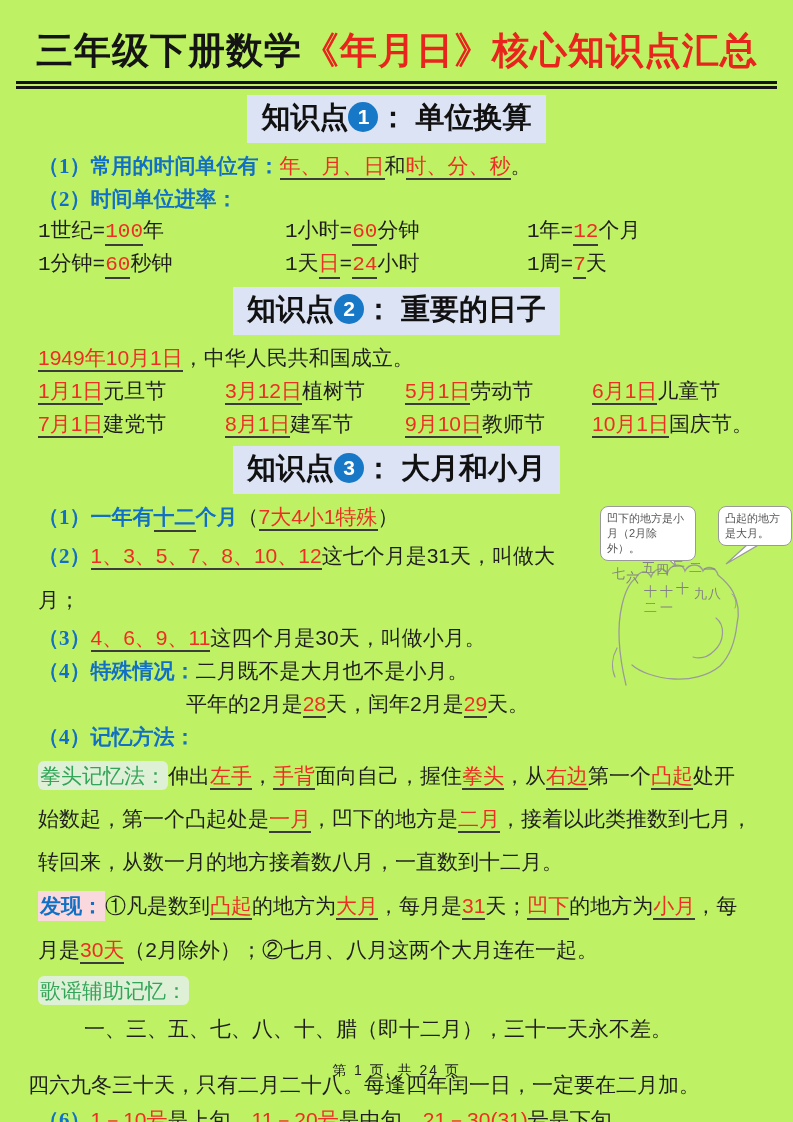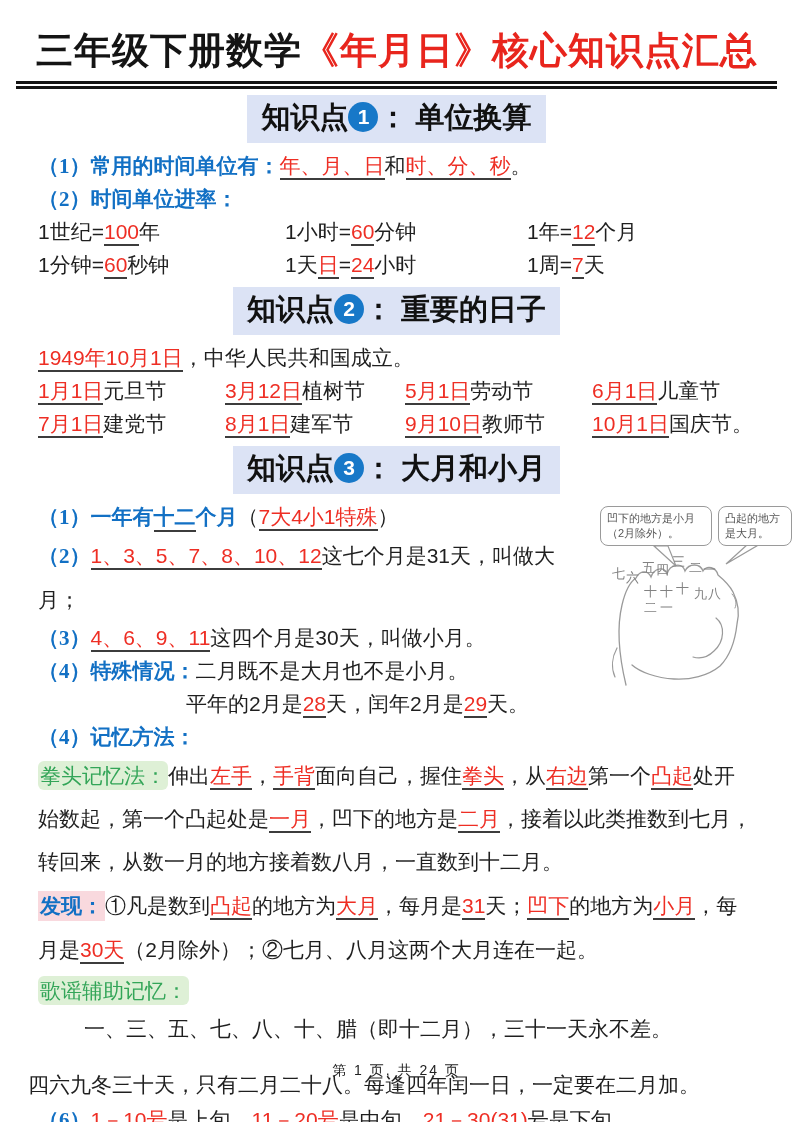--- a/index.html
+++ b/index.html
@@ -1,19 +1,19 @@
 <!DOCTYPE html>
 <html><head>
 <meta charset="utf-8">
 <style>
   * { margin:0; padding:0; box-sizing:border-box; }
   html,body { background:#e9e9e9; }
   .page {
     position:relative; width:793px; height:1122px; margin:0 auto;
-    background:#ffffff; overflow:hidden;
+    background:#bef264; overflow:hidden;
     font-family:"Liberation Sans", sans-serif; color:#1f1f1f;
   }
   .title { padding:26px 36px 0; font-size:37px; font-weight:700; letter-spacing:1px; white-space:nowrap; }
   .title .black { color:#141414; }
   .title .red   { color:#e8251d; }
   .title-rule { margin:5px 16px 0; height:8px; border-top:3px solid #141414; border-bottom:3px solid #141414; }
 
   .khead { text-align:center; margin-top:6px; }
   .khead .box { display:inline-block; background:#dce3f5; padding:3px 14px 5px; font-size:29px; font-weight:700; color:#111; }
   .badge { display:inline-block; width:30px; height:30px; border-radius:50%; background:#1778c8; color:#fff;
@@ -26,27 +26,27 @@
   .indent-sm { padding-left:84px; }
   .indent-xs { padding-left:28px;margin-top:24px; }
 
   .blue { color:#1270c4; font-weight:700;font-family:Liberation Serif, serif; }
   .red  { color:#ee2e24; }
   .green{ color:#33a558; }
   .u    { border-bottom:2px solid #3c3c3c; padding-bottom:1px; }
   .hl-green { background:#def0d6; padding:3px 2px;border-radius:6px; }
   .hl-pink  { background:#f9d9de; padding:3px 2px; }
 
-  .units { display:grid; grid-template-columns:247px 242px 1fr; padding:0 38px; font-size:21px; line-height:33px; }
+  .units { display:grid; grid-template-columns:247px 242px 1fr; padding:0 38px; font-size:21px; line-height:33px;font-family:Liberation Mono, monospace; }
   .fests { display:grid; grid-template-columns:187px 180px 187px 1fr; padding:0 38px; font-size:21px; line-height:33px; }
 
   .diagram { position:absolute; left:596px; top:500px; width:196px; height:190px; }
   .bubble { position:absolute; border:1.5px solid #9a9a9a; border-radius:8px; background:#fff;
             font-size:11px; line-height:15px; padding:4px 6px; color:#555; z-index:2; }
-  .bubble-left  { left:4px;  top:6px; width:112px; }
+  .bubble-left  { left:4px;  top:6px; width:96px; }
   .bubble-right { right:0;   top:6px; width:74px; }
   .diagram svg { position:absolute; left:0; top:0; z-index:1; }
   .fist-label { font-size:13px; fill:#828282; }
 
   .footer { position:absolute; left:0; top:1062px; width:100%; text-align:center; font-size:14px; color:#222; letter-spacing:2px; }
 </style>
 </head>
 <body>
 
 <div class="page">

